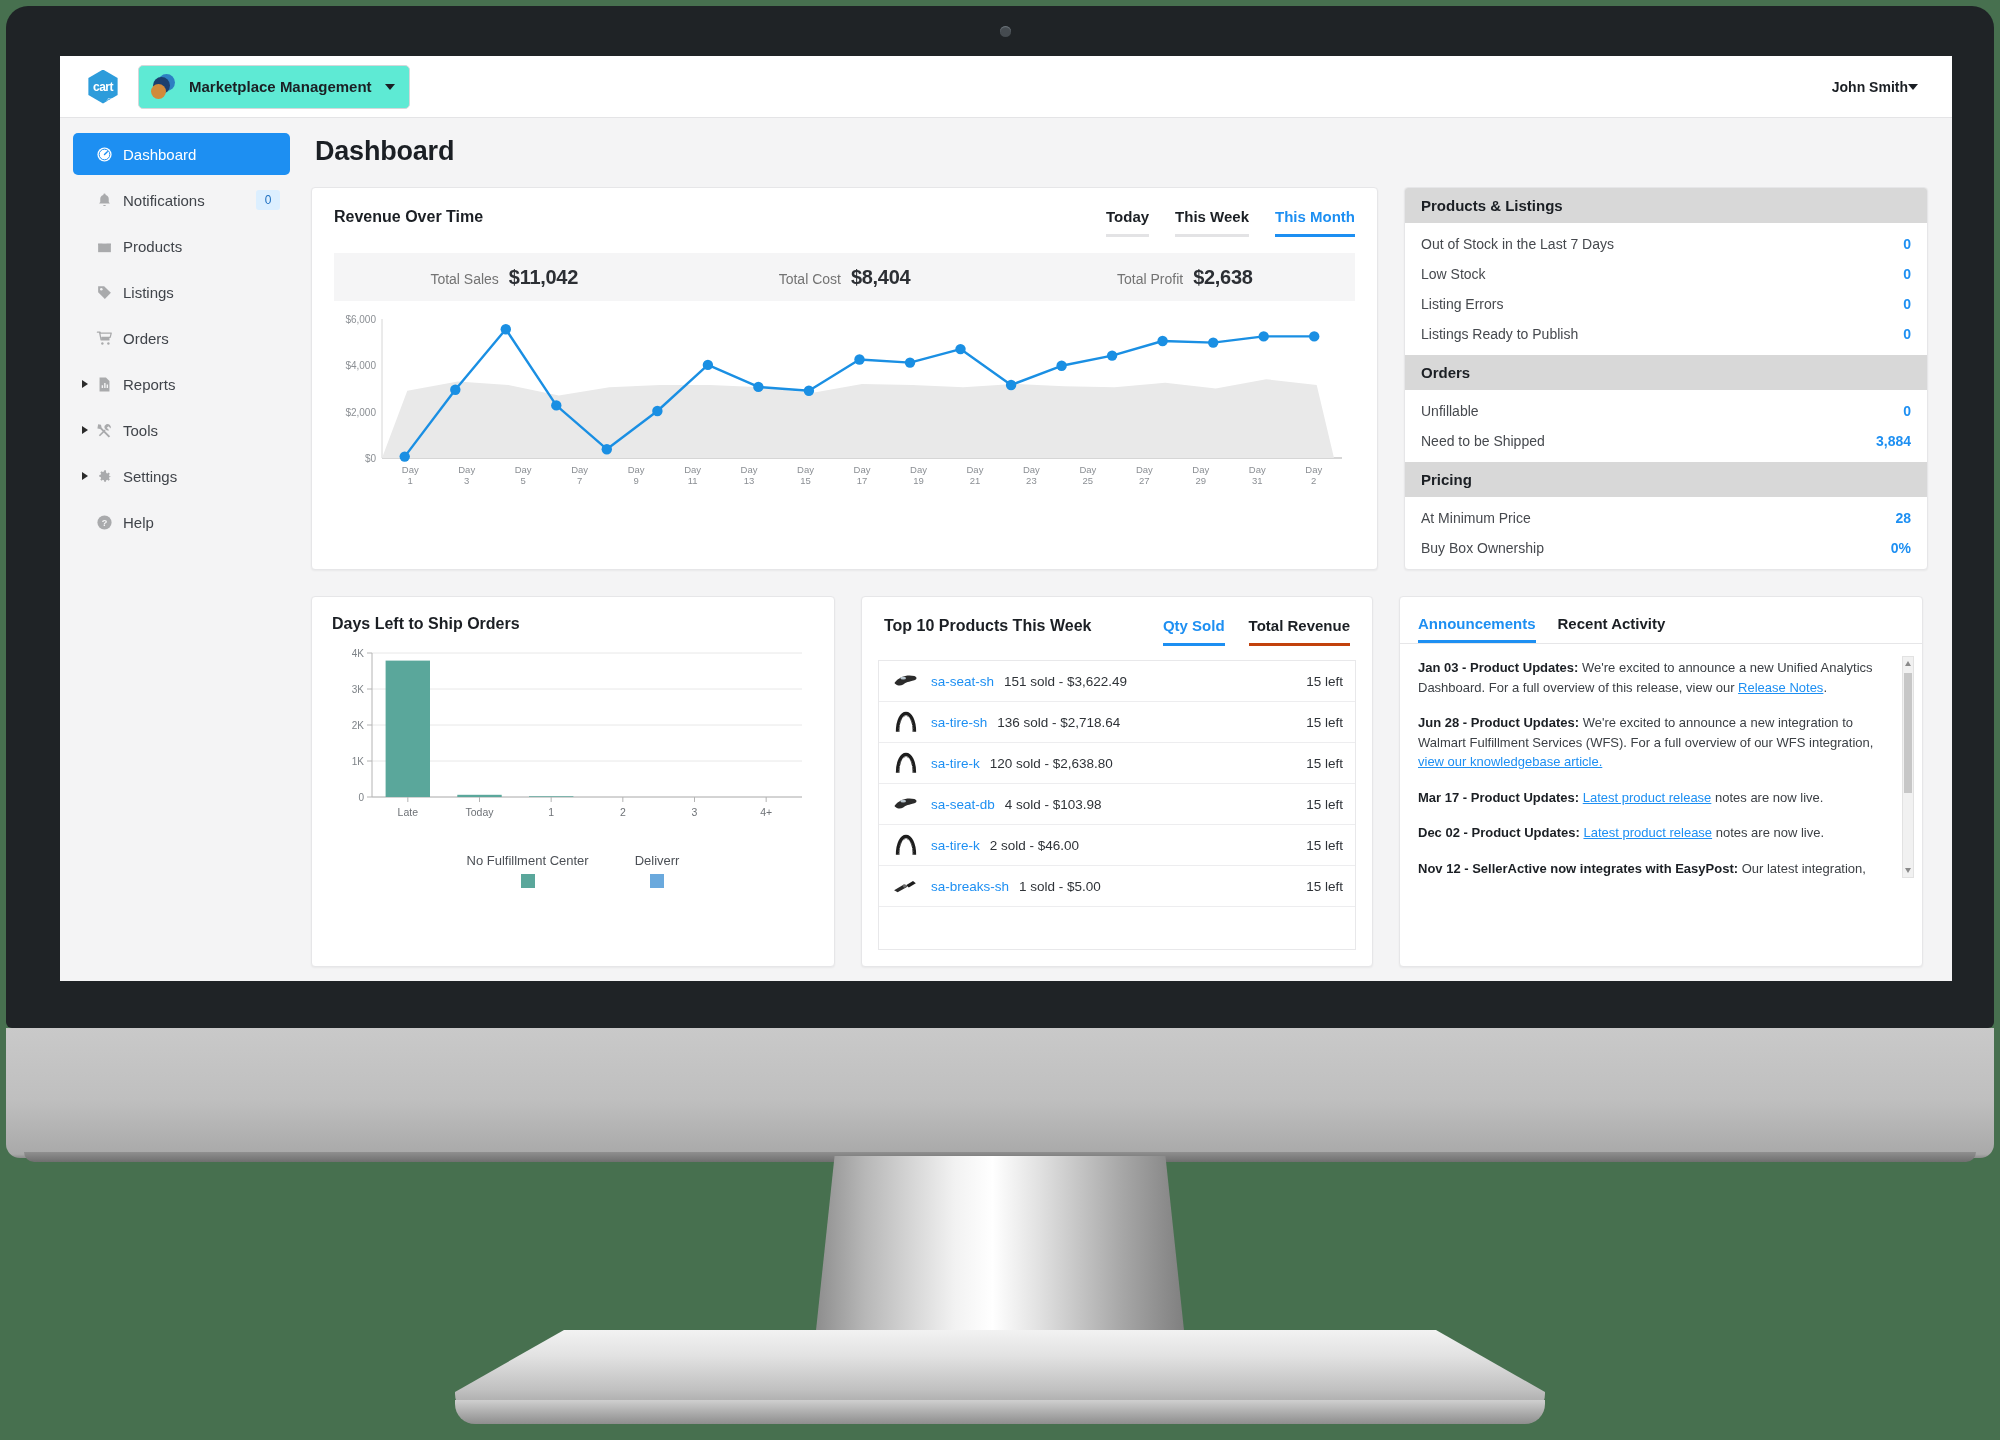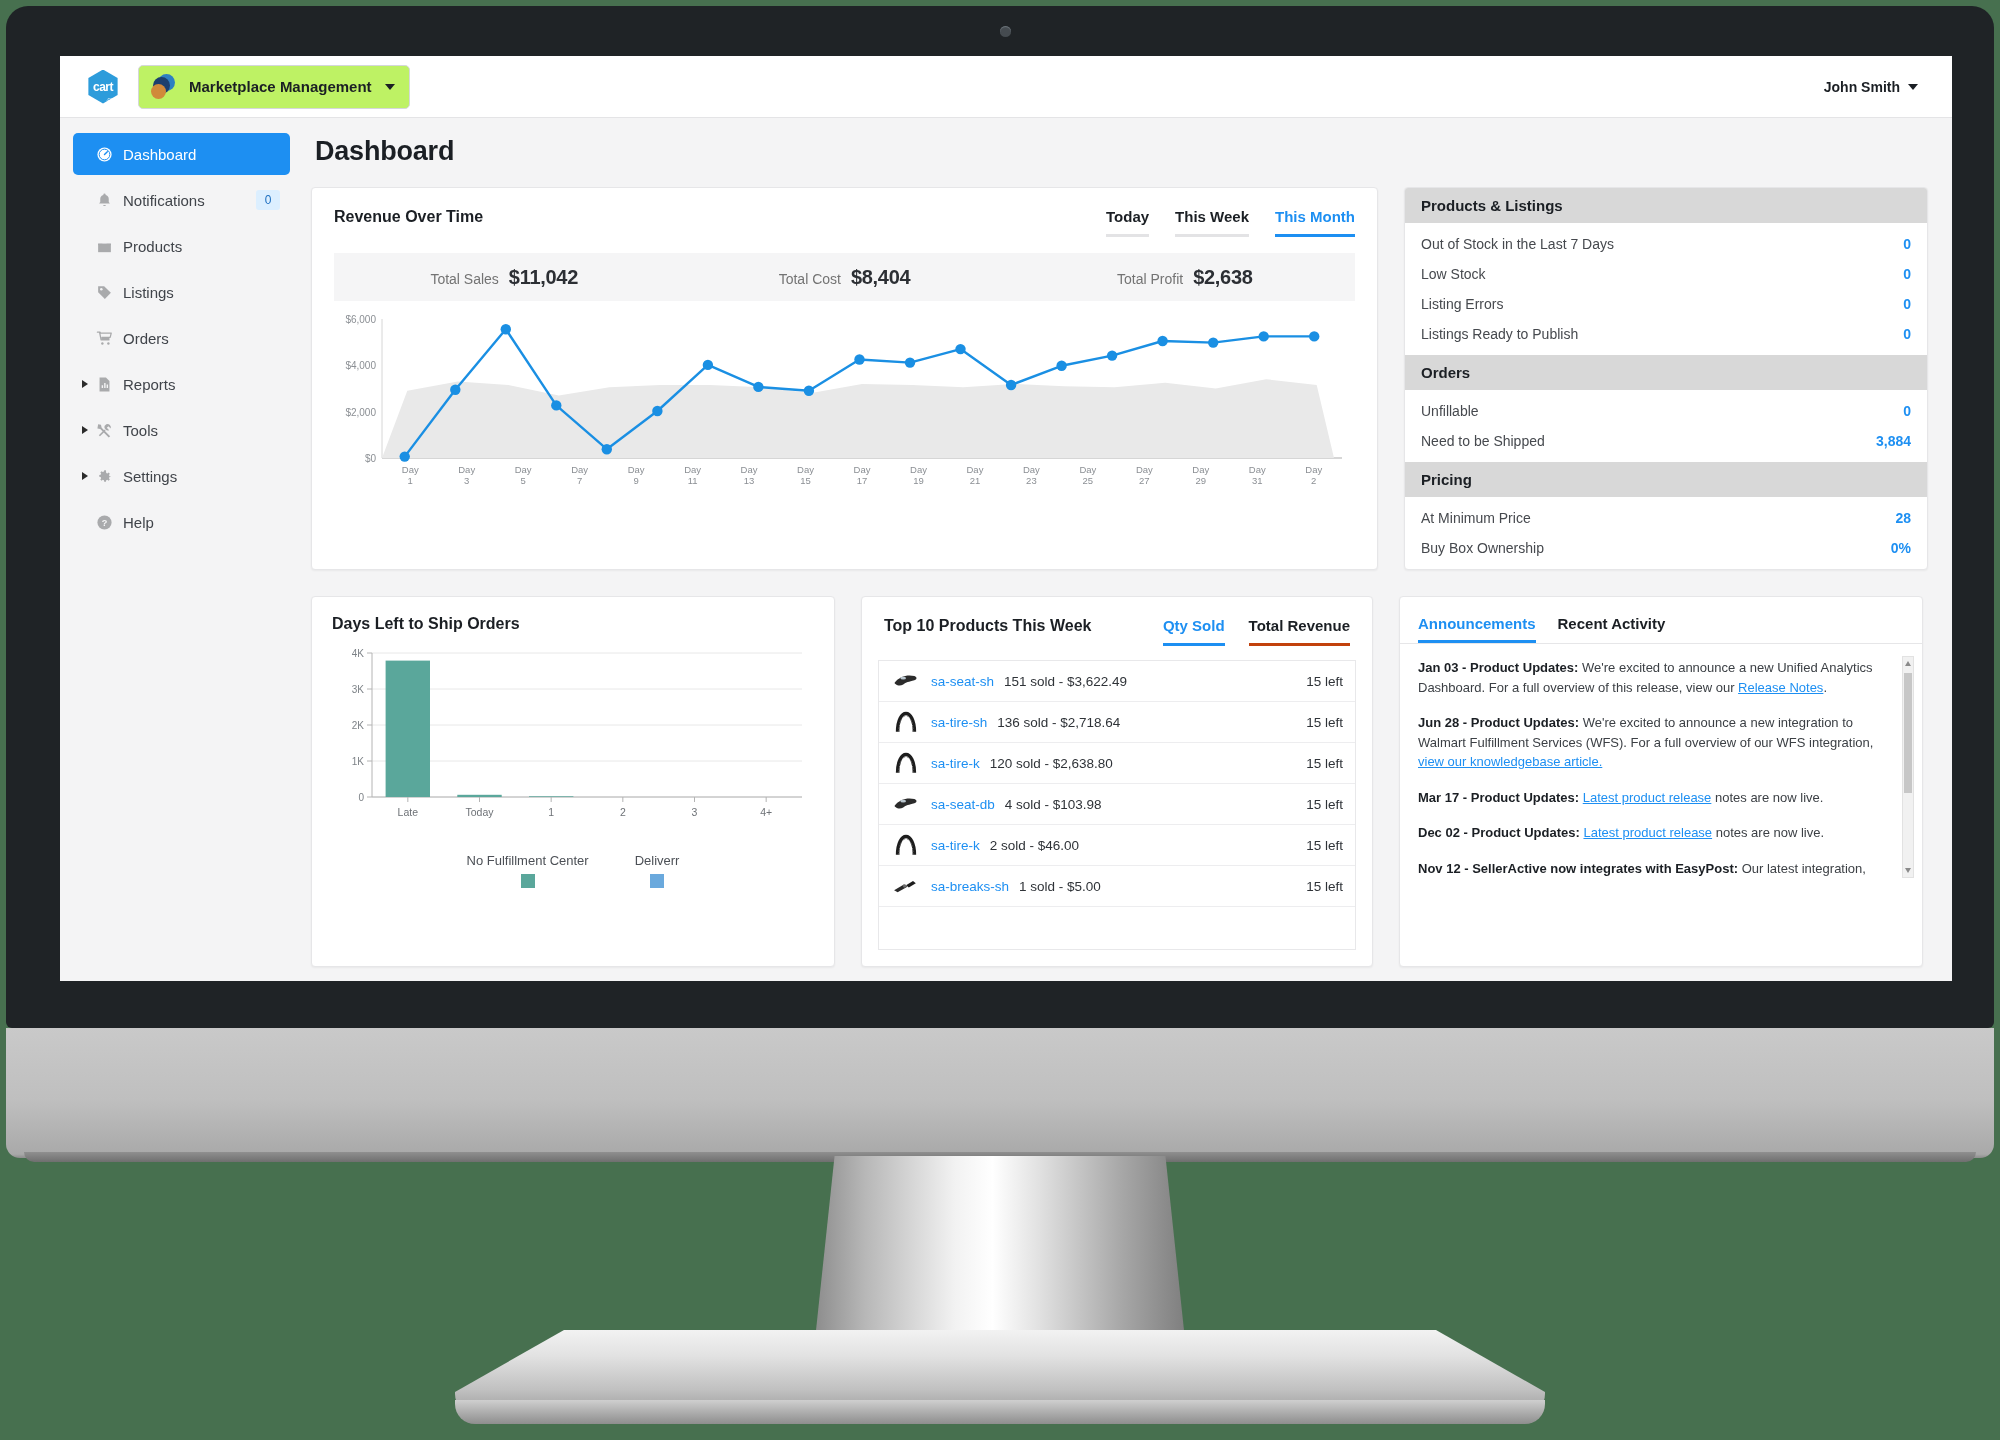--- a/index.html
+++ b/index.html
@@ -67,32 +67,32 @@
   .logo .word {
     position: absolute; inset: 0; display: flex; align-items: center; justify-content: center;
     color: #fff; font-size: 12px; font-weight: bold; letter-spacing: -0.5px;
   }
   .logo .dotcom {
     position: absolute; right: 3px; bottom: 2px; color: #fff; font-size: 5px;
   }
   .ws-select {
     display: flex; align-items: center; gap: 12px;
     border: 1px solid #d5d7da; border-radius: 5px;
-    height: 44px; padding: 0 14px 0 12px; min-width: 272px; background: #bef264; cursor: pointer;
+    height: 44px; padding: 0 14px 0 12px; min-width: 272px; background: #5eead4; cursor: pointer;
   }
   .ws-avatar { width: 26px; height: 26px; position: relative; flex: 0 0 auto; }
   .ws-avatar .c1 { position:absolute; width:17px; height:17px; border-radius:50%; background:#2d7fc2; left:7px; top:0; }
   .ws-avatar .c2 { position:absolute; width:17px; height:17px; border-radius:50%; background:#1b3f6e; left:2px; top:3px; }
   .ws-avatar .c3 { position:absolute; width:15px; height:15px; border-radius:50%; background:#d08a3a; left:0px; top:10px; }
   .ws-label { font-size: 15px; font-weight: bold; color: #1b1f24; white-space: nowrap; }
   .caret-down {
     width: 0; height: 0; border-left: 5px solid transparent; border-right: 5px solid transparent;
     border-top: 6px solid #1b1f24; margin-left: auto;
   }
-  .header-right { margin-left: auto; display: flex; align-items: center; gap: 8px; cursor: pointer; padding-right: 8px;}
+  .header-right { margin-left: auto; display: flex; align-items: center; gap: 0; cursor: pointer; padding-right: 8px;}
   .user-name { font-size: 14px; font-weight: bold; color: #1b1f24; }
 
   
   .app-body { display: flex; height: calc(925px - 62px); background: #f4f4f5; }
 
   
   .sidebar { width: 243px; flex: 0 0 243px; padding: 15px 13px 0 13px; }
   .nav-item {
     display: flex; align-items: center; height: 42px; border-radius: 5px;
     padding: 0 10px 0 6px; margin-bottom: 4px; cursor: pointer; position: relative;

